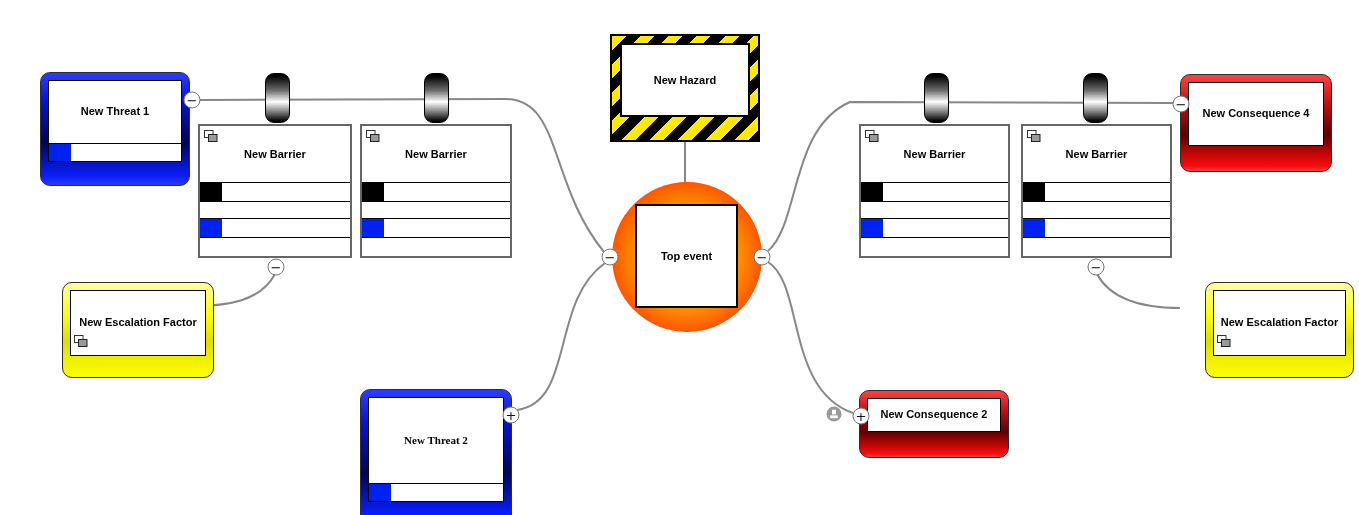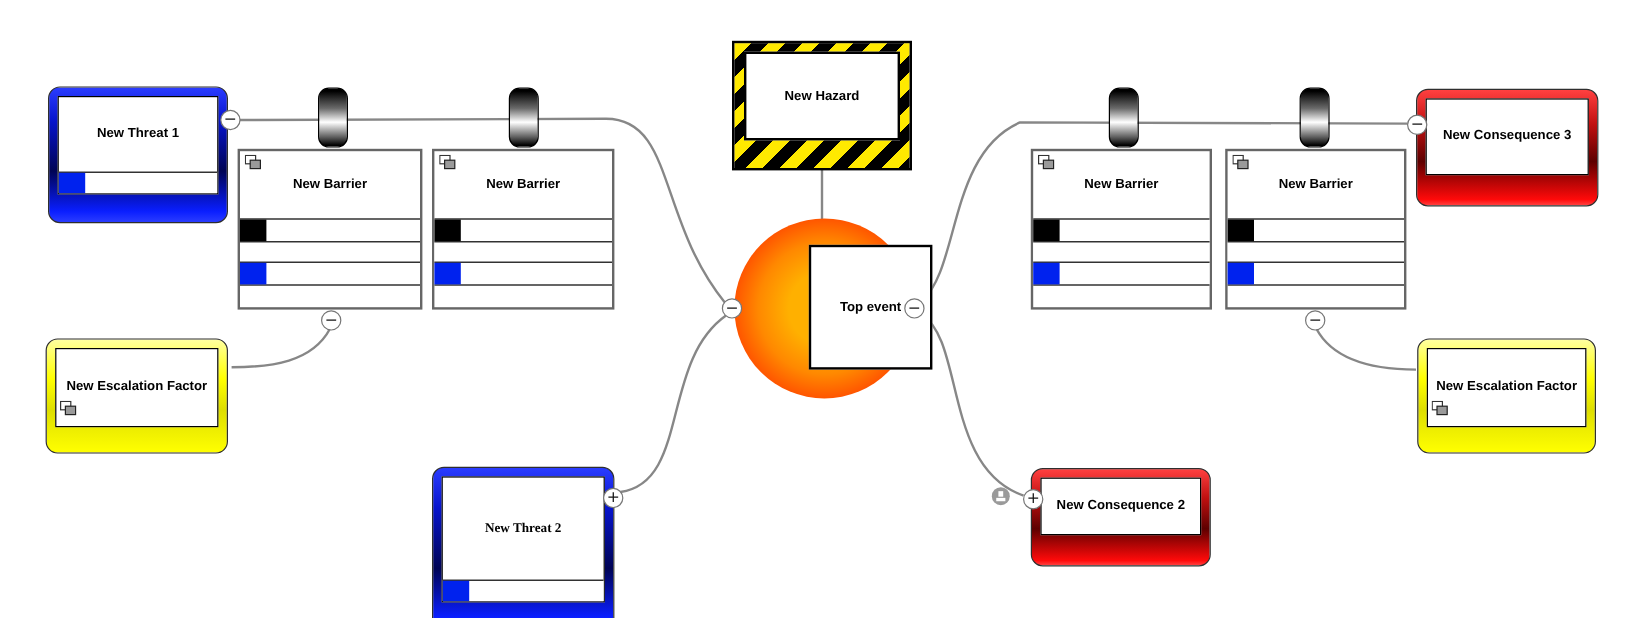--- a/index.html
+++ b/index.html
@@ -18,21 +18,21 @@
   .frame .inner {
     position:absolute; background:#fff; border:1px solid #000;
     display:flex; flex-direction:column; box-sizing:border-box;
   }
   .title {
     flex:1; display:flex; align-items:center; justify-content:center;
     font-size:11px; text-align:right; line-height:1.25; padding:0 4px;
   }
   .threat-frame  { background:linear-gradient(180deg,#2a3cff 0%,#0714cc 25%,#000455 62%,#0a1eff 92%,#2a3cff 100%); }
   .cons-frame    { background:linear-gradient(180deg,#ff4040 0%,#c01010 30%,#5e0000 62%,#ff0a0a 95%,#ff4040 100%); }
-  .ef-frame      { background:linear-gradient(180deg,#ffffa0 0%,#ffff00 35%,#dede00 62%,#ffff00 100%); }
+  .ef-frame      { background:linear-gradient(180deg,#ffffa0 0%,#ffff00 35%,#dede00 62%,#ffff00 100%);margin-left:24px; }
   .threat-frame .inner { left:7px; right:7px; top:7px; bottom:23px; }
   .cons-frame   .inner { left:7px; right:7px; top:7px; bottom:25px; }
   .ef-frame     .inner { left:7px; right:7px; top:7px; bottom:21px; }
 
   .ebar { height:17px; border-top:1px solid #000; position:relative; background:#fff; }
   .chip { position:absolute; left:0; top:0; bottom:0; width:22px; }
 
   
   .hazard {
     position:absolute; left:610px; top:34px; width:150px; height:108px;
@@ -47,21 +47,21 @@
 
   
   .top-event {
     position:absolute; left:612px; top:182px; width:150px; height:150px;
     border-radius:50%;
     background:radial-gradient(circle at 50% 50%, #ffb000 28%, #ff8800 52%, #ff3c00 80%, #ff0000 96%);
   }
   .top-event .sq {
     position:absolute; left:23px; top:22px; width:103px; height:104px;
     background:#fff; border:2px solid #000; box-sizing:border-box;
-    display:flex; align-items:center; justify-content:center; font-size:11px;margin-left:39px;
+    display:flex; align-items:center; justify-content:center; font-size:11px;
   }
 
   
   .barrier {
     position:absolute; box-sizing:border-box; width:152px; height:134px;
     background:#fff; border:2px solid #666;text-align:center;
   }
   .barrier .btitle { height:56px; display:flex; align-items:center; justify-content:center; font-size:11px; }
   .brow { height:18px; border-top:1px solid #000; border-bottom:1px solid #000; position:relative; background:#fff; }
   .bgap { height:16px; background:#fff; }
@@ -122,25 +122,25 @@
     <div class="inner">
       <div class="title">New Threat 2</div>
       <div class="ebar">
         <div class="chip" style="background:#0022ee;"></div>
       </div>
     </div>
   </div>
 
   <div class="frame cons-frame" style="left:1180px;top:74px;width:152px;height:98px;">
     <div class="inner">
-      <div class="title">New Consequence 3</div>
-    </div>
-  </div>
-
-  <div class="frame cons-frame" style="left:859px;top:390px;width:150px;height:82px;">
+      <div class="title">New Consequence 4</div>
+    </div>
+  </div>
+
+  <div class="frame cons-frame" style="left:859px;top:390px;width:150px;height:68px;">
     <div class="inner">
       <div class="title">New Consequence 2</div>
     </div>
   </div>
 
   <div class="frame ef-frame" style="left:38px;top:282px;width:152px;height:96px;">
     <div class="inner">
       <div class="title">New Escalation Factor</div>
       <span class="copy-ic bl">
         <svg width="14" height="13" viewBox="0 0 14 13">

